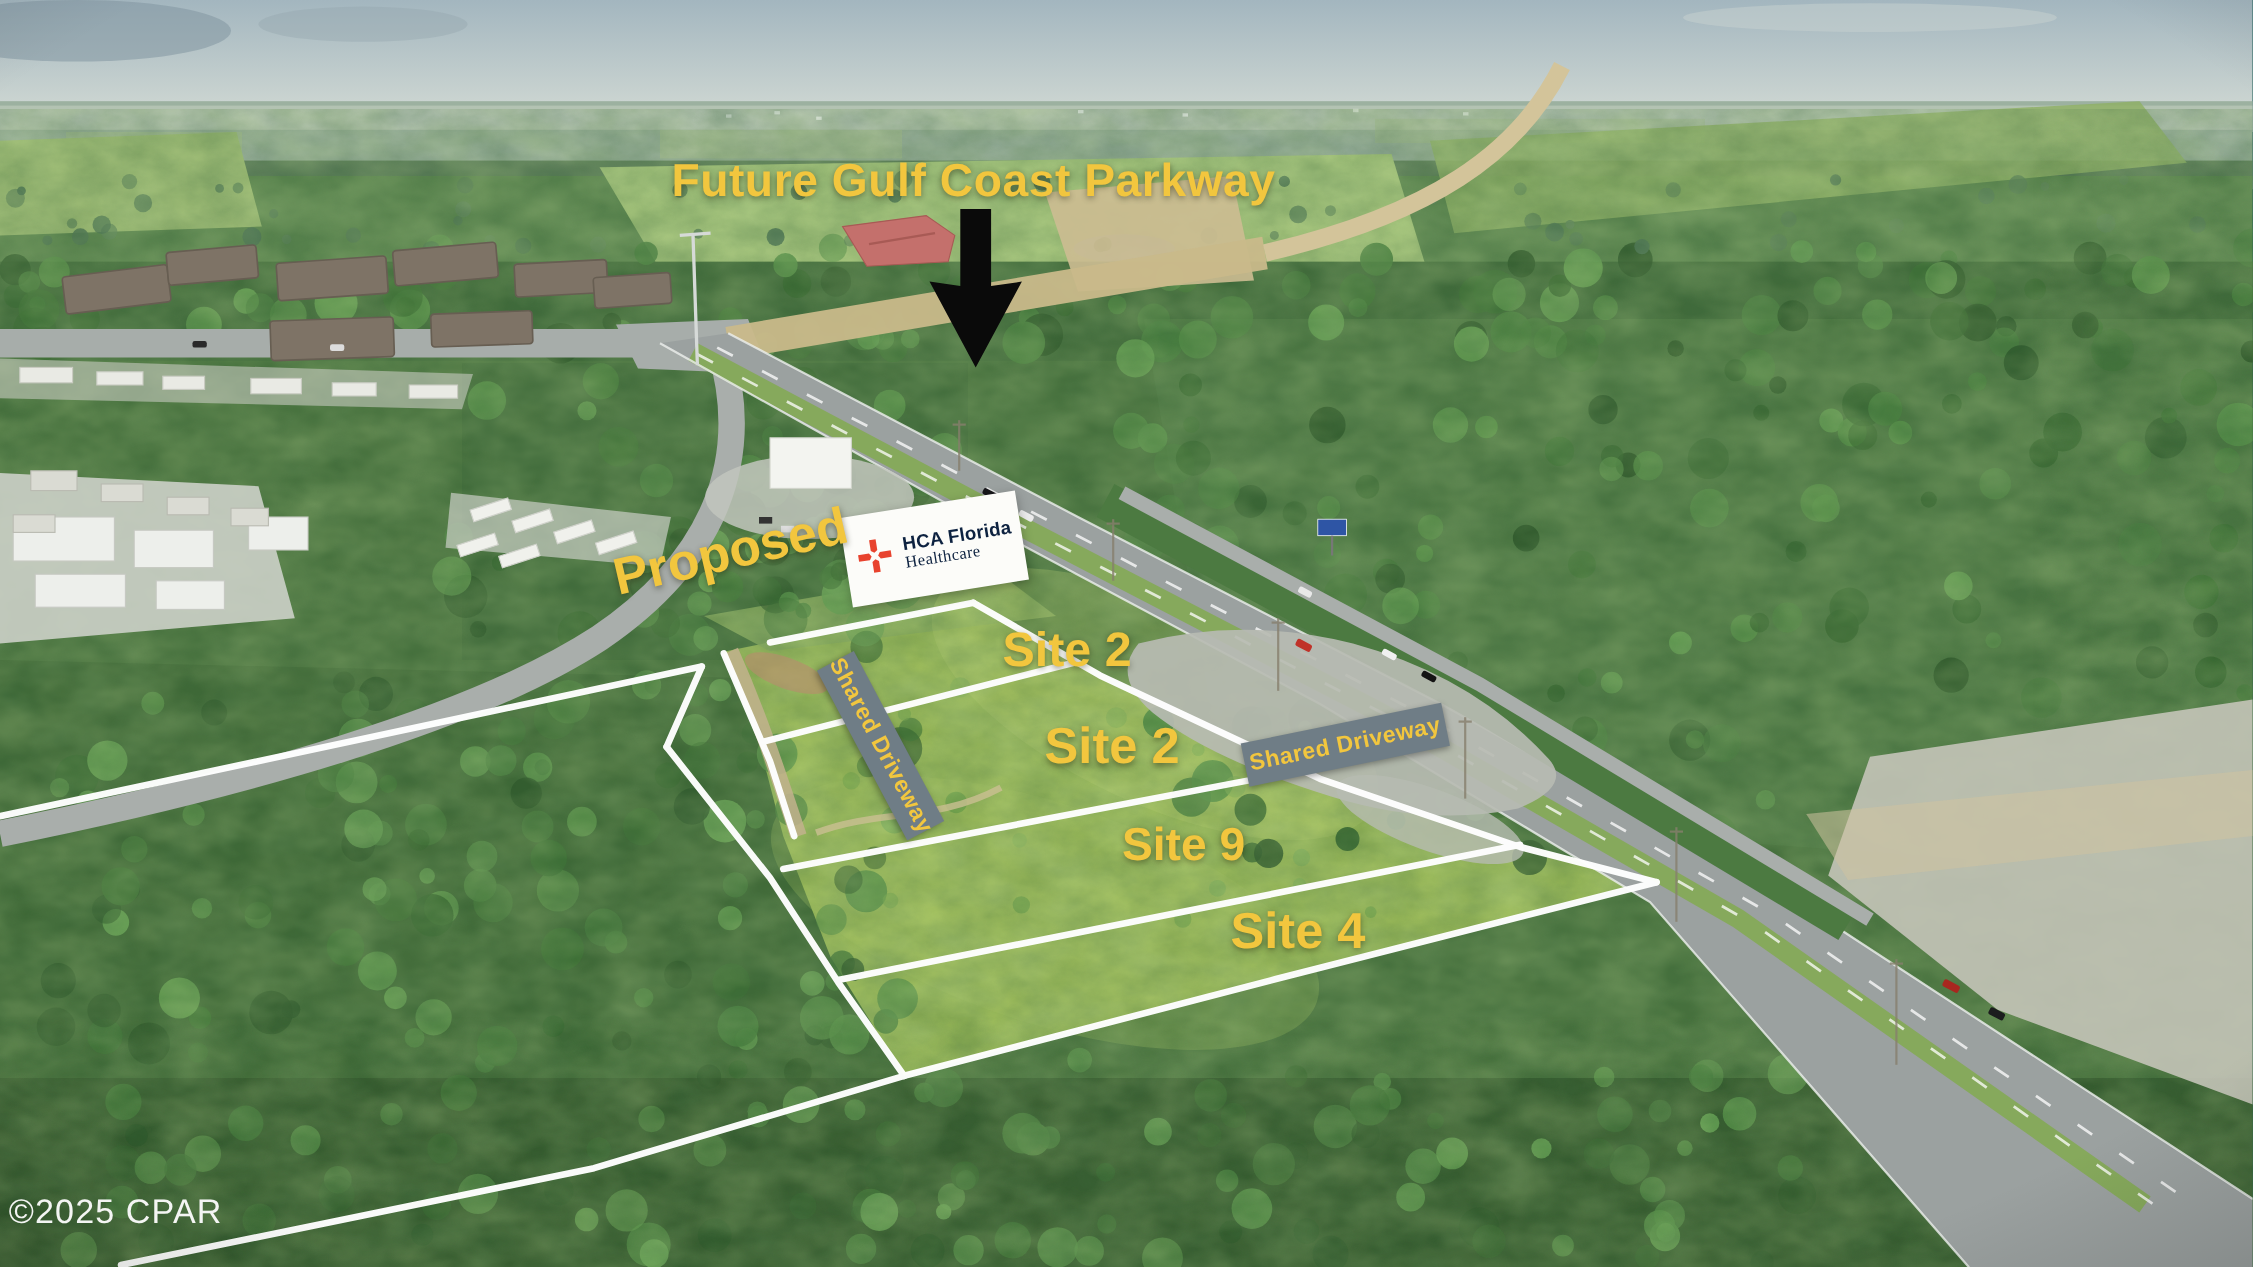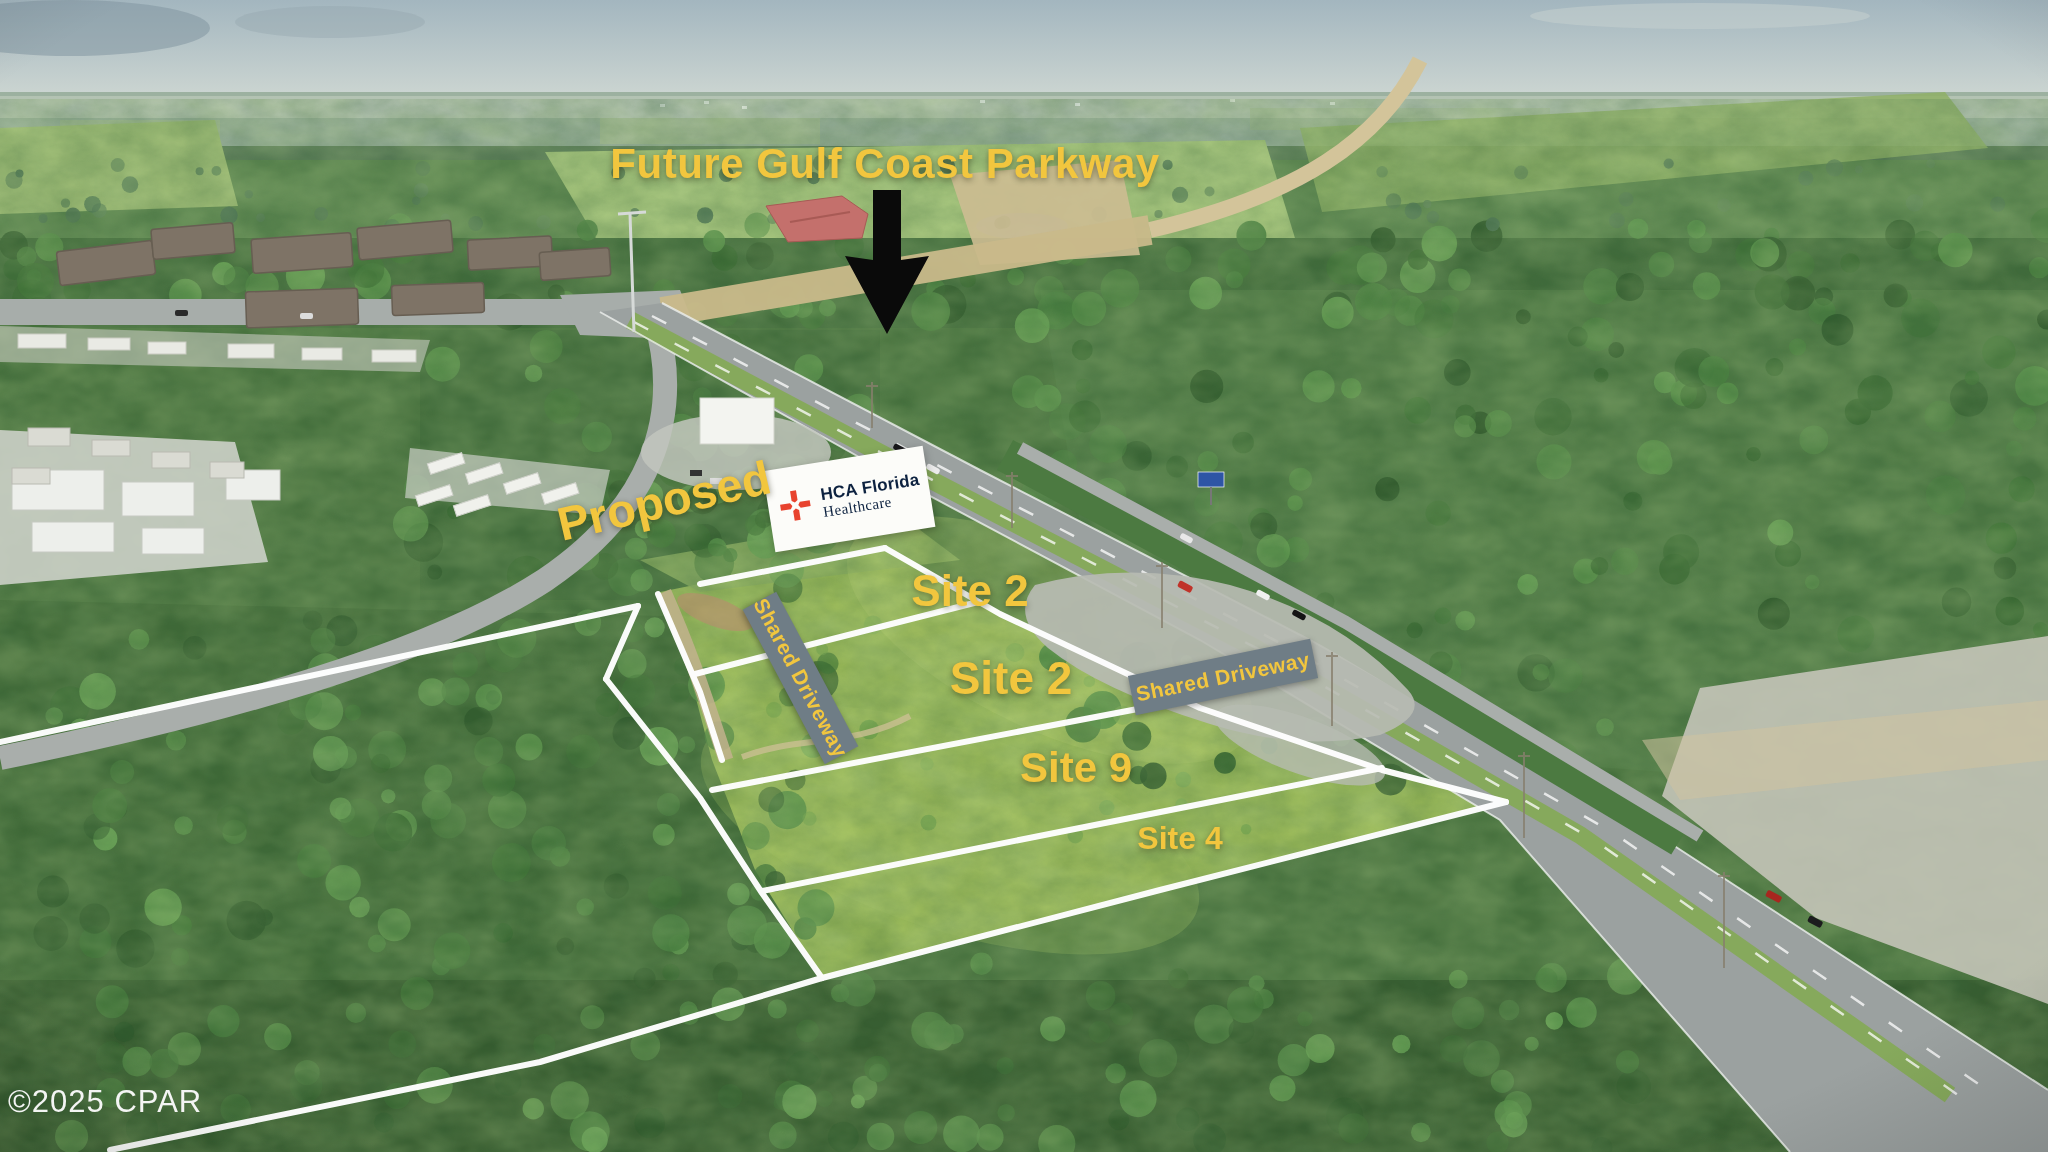--- a/index.html
+++ b/index.html
@@ -5,21 +5,21 @@
   html,body{margin:0;padding:0;background:#222;}
   .stage{position:relative;width:2048px;height:1152px;overflow:hidden;background:#0f766e;font-family:"Liberation Sans",sans-serif;}
   .scene{position:absolute;left:0;top:0;width:2048px;height:1152px;}
   .lbl{position:absolute;font-family:"Liberation Sans",sans-serif;font-weight:bold;color:var(--label_yellow,#F2C63E);
        text-shadow:0 2px 6px rgba(25,25,5,.45);text-align:center;line-height:1.05;white-space:nowrap;z-index:6;}
   .title{left:535px;top:142px;width:700px;font-size:42px;letter-spacing:.5px;}
   .proposed{left:554px;top:476px;width:220px;font-size:47px;transform:rotate(-13deg);}
   .site1{left:895px;top:568px;width:150px;font-size:44px;}
   .site2{left:931px;top:654px;width:160px;font-size:46px;}
   .site3{left:996px;top:746px;width:160px;font-size:42px;}
-  .site4{left:1100px;top:822px;width:160px;font-size:32px;}
+  .site4{left:1100px;top:822px;width:160px;font-size:46px;}
   .site5name{left:214px;top:782px;width:330px;font-size:52px;}
   .site5acres{left:214px;top:862px;width:330px;font-size:52px;}
   .drv{position:absolute;display:flex;align-items:center;justify-content:center;z-index:5;
        background:var(--driveway_gray,#6F7D86);color:var(--label_yellow,#F2C63E);
        font-weight:bold;font-size:21px;letter-spacing:.5px;box-shadow:0 2px 6px rgba(0,0,0,.35);white-space:nowrap;}
   .drv-left{left:713px;top:659px;width:175px;height:38px;transform:rotate(62deg);}
   .drv-right{left:1130px;top:657px;width:186px;height:40px;transform:rotate(-11.5deg);}
   .hca-box{position:absolute;left:768px;top:458px;width:162px;height:82px;background:#fcfcf9;z-index:5;
            transform:rotate(-9deg);display:flex;align-items:center;justify-content:center;gap:9px;
            box-shadow:0 3px 10px rgba(0,0,0,.28);}

